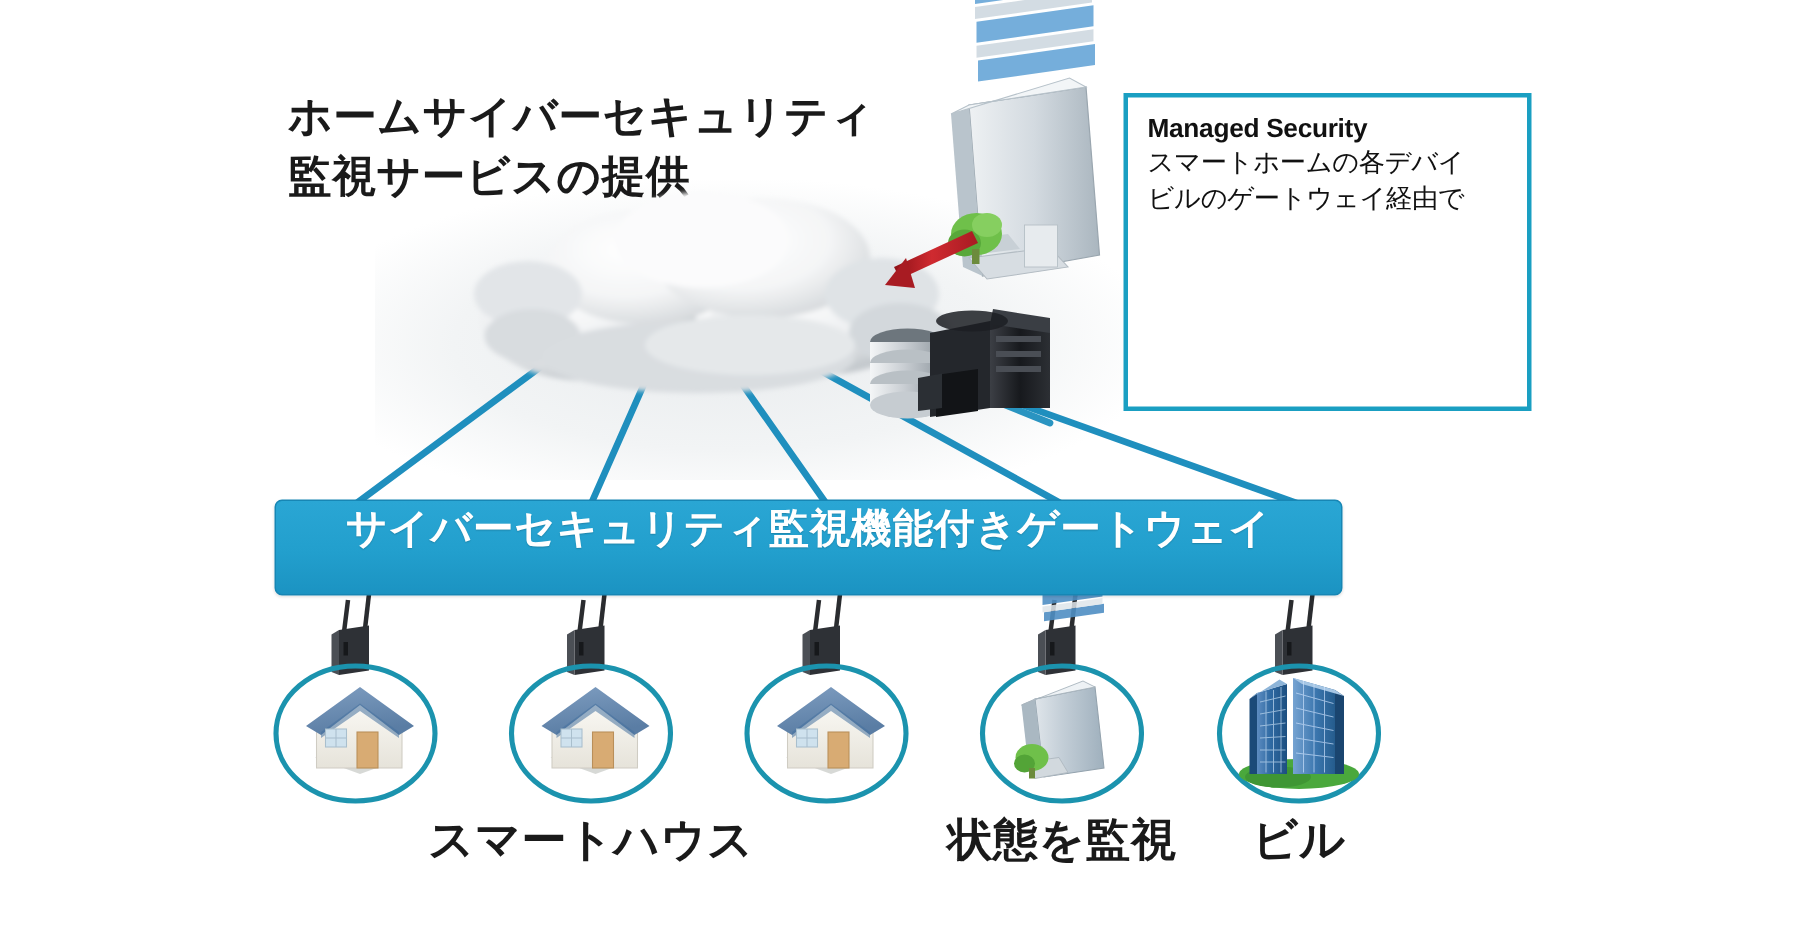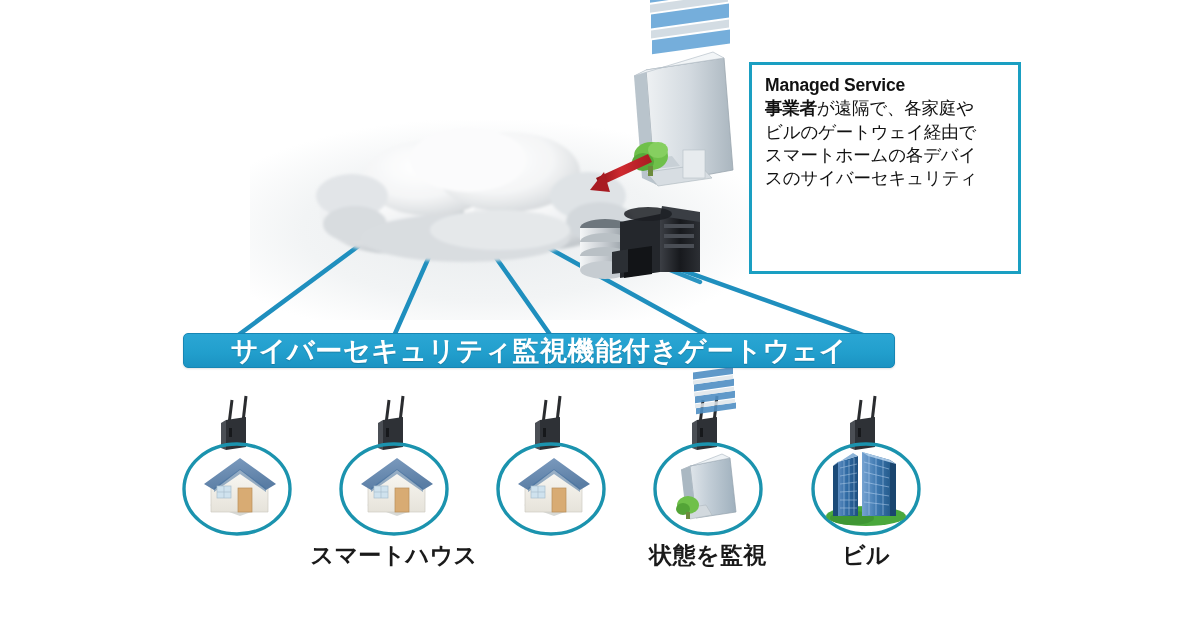--- a/index.html
+++ b/index.html
@@ -62,27 +62,26 @@
     letter-spacing: -0.2px;
   }
   .callout .b { font-weight: bold; }
 
   
   .gw-bar {
     position: absolute;
     left: 183px;
     top: 333px;
     width: 712px;
-    height: 35px;
+    height: 64px;
     box-sizing: border-box;
     background: linear-gradient(#2aa6d4 0%, #229fcd 55%, #1b93c2 100%);
     border: 1px solid #1786b4;
     border-radius: 5px;
     display: flex;
-    align-items: center;
     justify-content: center;
     box-shadow: 0 1px 2px rgba(0,0,0,0.12);
   }
   .gw-bar-label {
     color: #ffffff;
     font-size: 27px;
     font-weight: bold;
     letter-spacing: 0.6px;
     text-shadow: 0 1px 1px rgba(0,0,0,0.18);
     white-space: nowrap;
@@ -92,35 +91,37 @@
   .ovl {
     position: absolute;
     left: 0; top: 0;
     width: 1200px; height: 630px;
     pointer-events: none;
   }
 
   
   .blabel {
     position: absolute;
-    font-size: 23px;
+    font-size: 30px;
     font-weight: bold;
     color: #1a1a1a;
     letter-spacing: 0.4px;
     white-space: nowrap;
     transform: translateX(-50%);
   }
 </style>
 </head>
 <body>
 
 <div id="stage">
 
   <div class="haze"></div>
 
+  <div class="title">ホームサイバーセキュリティ
+監視サービスの提供</div>
 
   <svg class="ovl" viewBox="0 0 1200 630" xmlns="http://www.w3.org/2000/svg">
     <defs>
       <radialGradient id="cloudGrad" cx="40%" cy="35%" r="75%">
         <stop offset="0%" stop-color="#ffffff"></stop>
         <stop offset="55%" stop-color="#f4f5f6"></stop>
         <stop offset="100%" stop-color="#cfd3d6"></stop>
       </radialGradient>
       <radialGradient id="cloudGrad2" cx="35%" cy="30%" r="70%">
         <stop offset="0%" stop-color="#ffffff"></stop>
@@ -395,28 +396,24 @@
         <line x1="864" y1="502" x2="889" y2="505"></line>
         <line x1="869" y1="454" x2="869" y2="515"></line>
         <line x1="876" y1="456" x2="876" y2="515"></line>
         <line x1="883" y1="458" x2="883" y2="515"></line>
       </g>
     </g>
   </svg>
 
   <div class="callout">
     <p>
-      <span class="b">Managed Service</span>
+      <span class="b">Managed Security</span>
     </p>
-    <p>
-      <span class="b">事業者</span><span>が遠隔で、各家庭や</span>
-    </p>
+    <p>スマートホームの各デバイ</p>
     <p>ビルのゲートウェイ経由で</p>
-    <p>スマートホームの各デバイ</p>
-    <p>スのサイバーセキュリティ</p>
   </div>
 
   <div class="gw-bar">
     <span class="gw-bar-label">サイバーセキュリティ監視機能付きゲートウェイ</span>
   </div>
 
   <div class="blabel" style="left:394px; top:540px;">スマートハウス</div>
   <div class="blabel" style="left:708px; top:540px;">状態を監視</div>
   <div class="blabel" style="left:866px; top:540px;text-align:right;">ビル</div>
 

